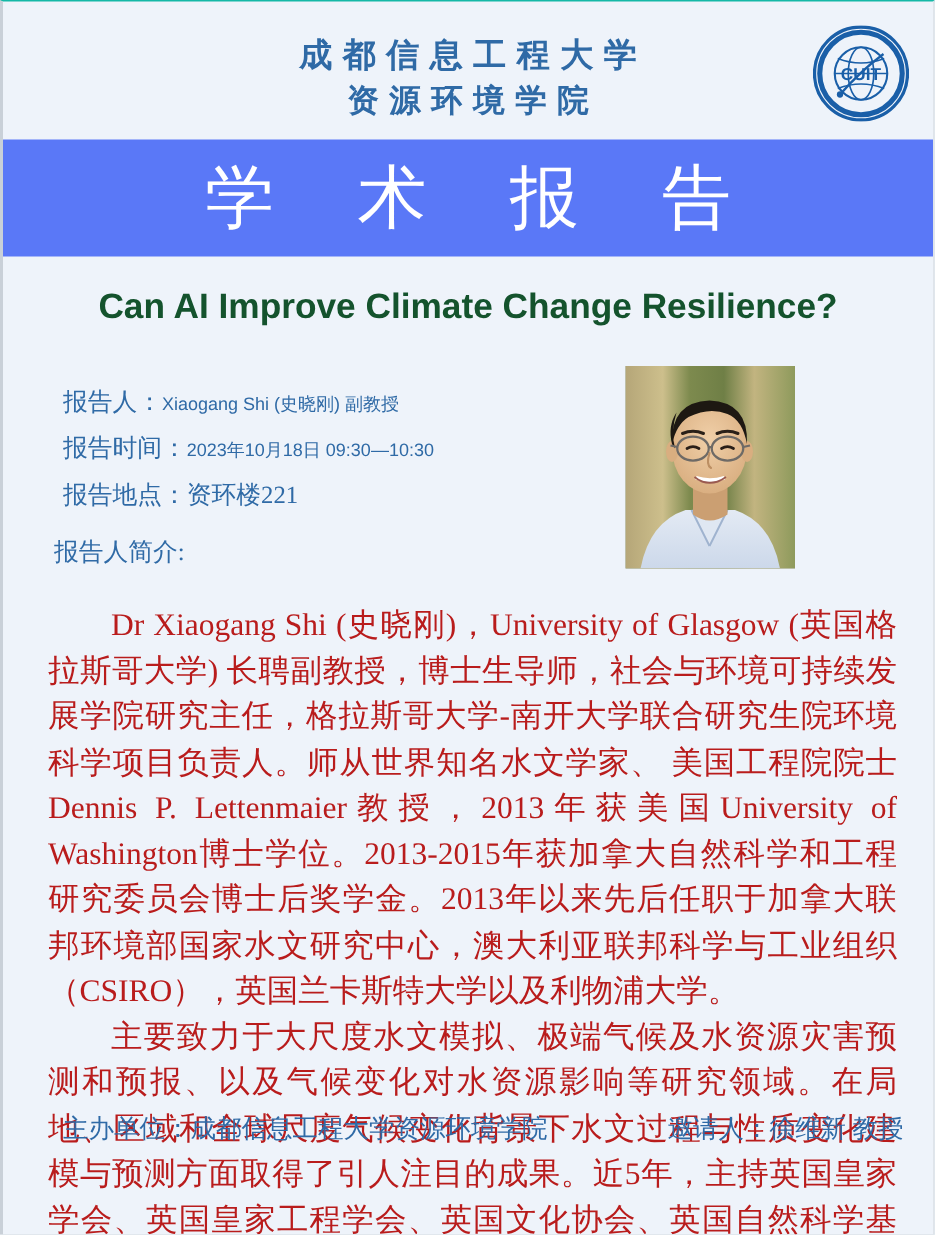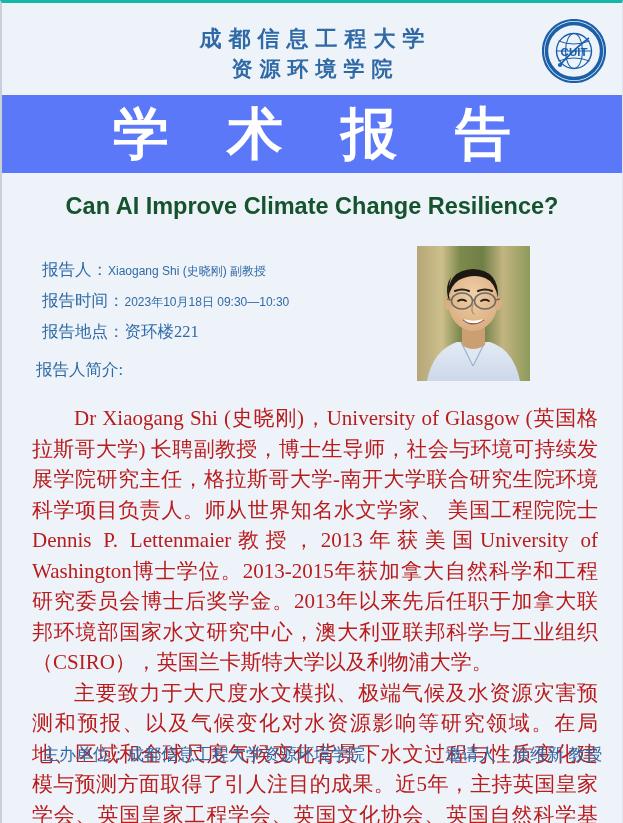--- a/index.html
+++ b/index.html
@@ -10,21 +10,21 @@
   body {
     font-family: "Liberation Serif", "DejaVu Serif", serif;
   }
   .page {
     position: relative;
     width: 623px;
     height: 823px;
     background: #eef3fa;
     box-sizing: border-box;
     border-left: 2px solid #c9d0d8;
-    border-top: 3px solid #14b8a6;
+    border-top: 1px solid #14b8a6;
     border-right: 1px solid #dfe4ea;
     overflow: hidden;
   }
 
   
   .header {
     position: absolute;
     left: 0; top: 0;
     width: 100%;
     height: 92px;
@@ -57,22 +57,22 @@
     width: 100%;
     height: 78px;
     background: #5a78f7;
     display: flex;
     align-items: center;
     justify-content: center;
   }
   .banner-text {
     color: #ffffff;
     font-family: "Liberation Serif", "DejaVu Serif", serif;
-    font-size: 56px;
-    font-weight: 700;
+    font-size: 46px;
+    font-weight: 400;
     letter-spacing: 22px;
     text-indent: 22px;
     line-height: 1;
   }
 
   
   .talk-title {
     position: absolute;
     left: 0; top: 190px;
     width: 100%;

